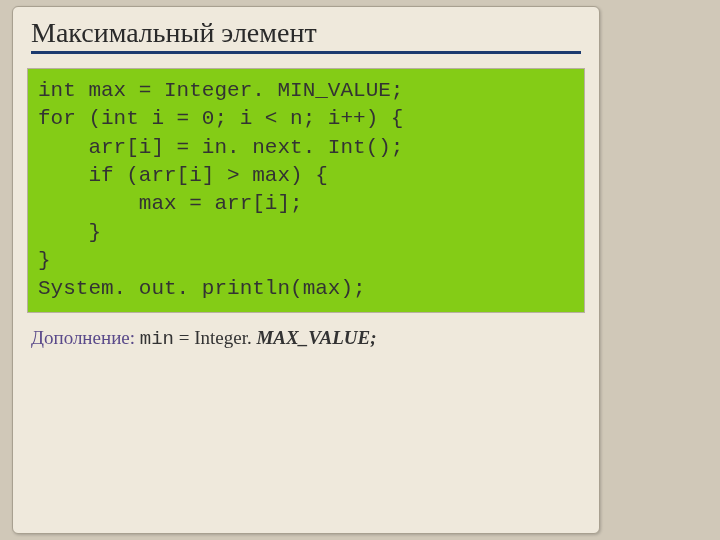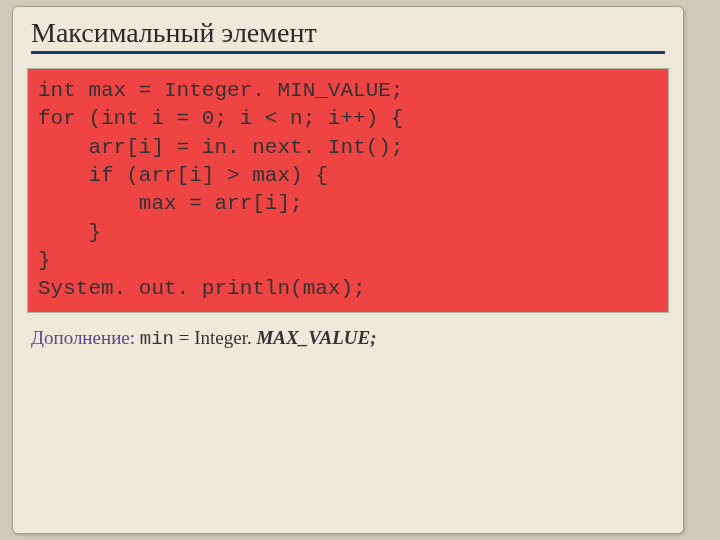--- a/index.html
+++ b/index.html
@@ -8,41 +8,41 @@
     height: 540px;
     background: #d0c8b8;
     font-family: Georgia, 'Times New Roman', serif;
     position: relative;
     overflow: hidden;
   }
   .slide {
     position: absolute;
     left: 12px;
     top: 6px;
-    width: 672px;
+    width: 588px;
     height: 528px;
     background: #efe9dc;
     border: 1px solid #a8a090;
     border-radius: 6px;
     box-shadow: 1px 1px 3px rgba(0,0,0,0.2);
     padding: 10px 0 4px 0;
   }
   .title-wrap {
     padding: 0 18px;
   }
   .title {
     font-size: 28px;
     color: #2a2a2a;
     font-weight: normal;
     padding-bottom: 2px;
     border-bottom: 3px solid #1c3a6e;
   }
   .code-box {
     margin: 14px 14px 0 14px;
-    background: #ef4444;
+    background: #84cc16;
     border: 1px solid #b8b0a0;
     padding: 8px 10px 8px 10px;
     font-family: 'Courier New', Courier, monospace;
     font-size: 21px;
     line-height: 1.35;
     color: #333;
     white-space: pre;
   }
   .note {
     margin: 14px 18px 0 18px;

